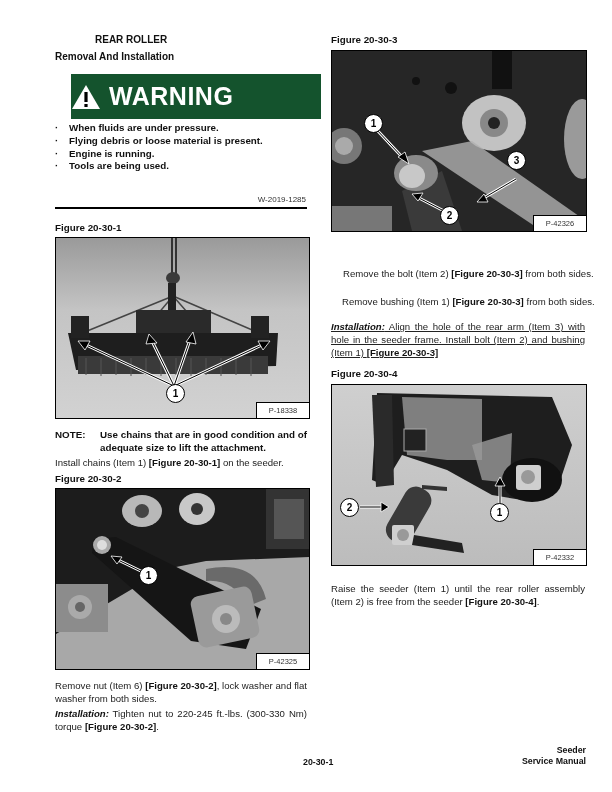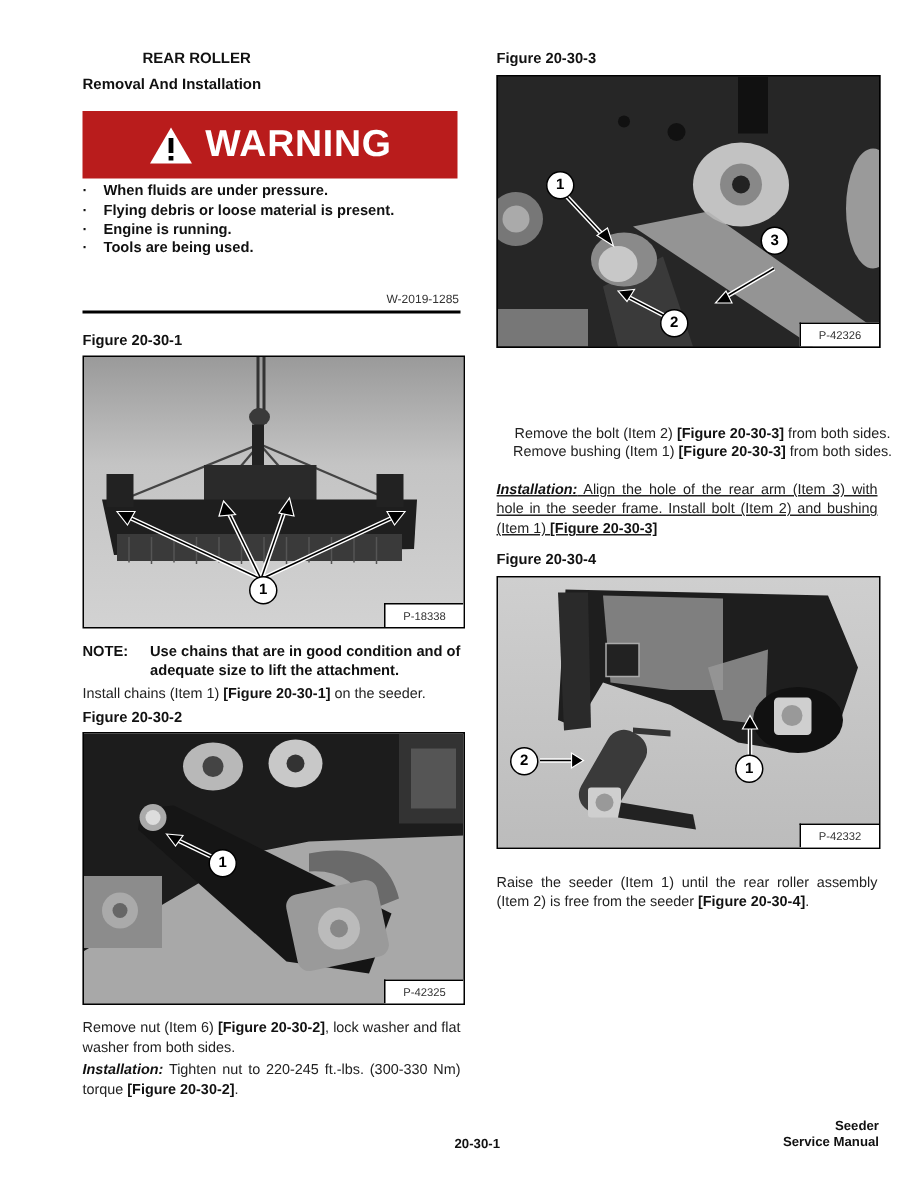--- a/index.html
+++ b/index.html
@@ -4,21 +4,21 @@
 <style>
   html, body { margin: 0; padding: 0; background: #ffffff; }
   body { width: 612px; height: 792px; position: relative; overflow: hidden;
          font-family: "Liberation Sans", sans-serif; color: #111; }
   .abs { position: absolute; }
   .h-bold { font-weight: bold; font-size: 10px; }
   .body-text { font-size: 9.6px; line-height: 13px; text-align: justify; color: #222; }
   .body-text b { font-weight: bold; color: #111; }
   .body-text i.lbl { font-weight: bold; font-style: italic; color: #111; }
   .fig-label { font-weight: bold; font-size: 9.8px; }
-  .warning-box { background: #b91c1c; color: #fff; display: flex; align-items: center; justify-content: center; gap: 8px; }
+  .warning-box { background: #14532d; color: #fff; display: flex; align-items: center; gap: 8px; margin-left: 16px; }
   .warning-box .wtxt { font-weight: bold; font-size: 25px; letter-spacing: 0.5px; }
   .warn-body { font-weight: bold; font-size: 9.8px; line-height: 12.8px; }
   .warn-body .row { display: flex; }
   .warn-body .bul { width: 14px; }
   .wcode { font-size: 8px; color: #333; text-align: right; }
   .rule { background: #000; height: 2px; }
   .photo { border: 1px solid #000; overflow: hidden; }
   .pcode { position: absolute; right: 0; bottom: 0; background: #fff; border-left: 1px solid #000; border-top: 1px solid #000;
            font-size: 7.5px; color: #333; width: 52px; height: 15px; line-height: 15px; text-align: center; }
   .callout { position: absolute; width: 17px; height: 17px; border-radius: 50%; background: #fff; border: 1.5px solid #000;
@@ -205,21 +205,21 @@
   <div class="callout" style="left:32px; top:63px;">1</div>
   <div class="callout" style="left:108px; top:155px;">2</div>
   <div class="callout" style="left:175px; top:100px;">3</div>
   <div class="pcode">P-42326</div>
 </div>
 
 <div class="abs body-text" style="left:342px; top:247px; width:254px;margin-top:48px;">
   <span>Remove bushing (Item 1) </span><b>[Figure 20-30-3]</b><span> from both sides.</span>
 </div>
 
-<div class="abs body-text" style="left:331px; top:283px; width:254px;padding-left:12px;">
+<div class="abs body-text" style="left:331px; top:267px; width:254px;padding-left:12px;">
   <span>Remove the bolt (Item 2) </span><b>[Figure 20-30-3]</b><span> from both sides.</span>
 </div>
 
 <div class="abs body-text" style="left:331px; top:320px; width:254px;text-decoration:underline;">
   <i class="lbl">Installation:</i><span> Align the hole of the rear arm (Item 3) with hole in the seeder frame. Install bolt (Item 2) and bushing (Item 1) </span><b>[Figure 20-30-3]</b><span></span>
 </div>
 
 <div class="abs fig-label" style="left:331px; top:368px;">Figure 20-30-4</div>
 
 <div class="abs photo" style="left:331px; top:384px; width:254px; height:180px; background:linear-gradient(180deg,#cfcfcf 0%,#bcbcbc 100%);">

